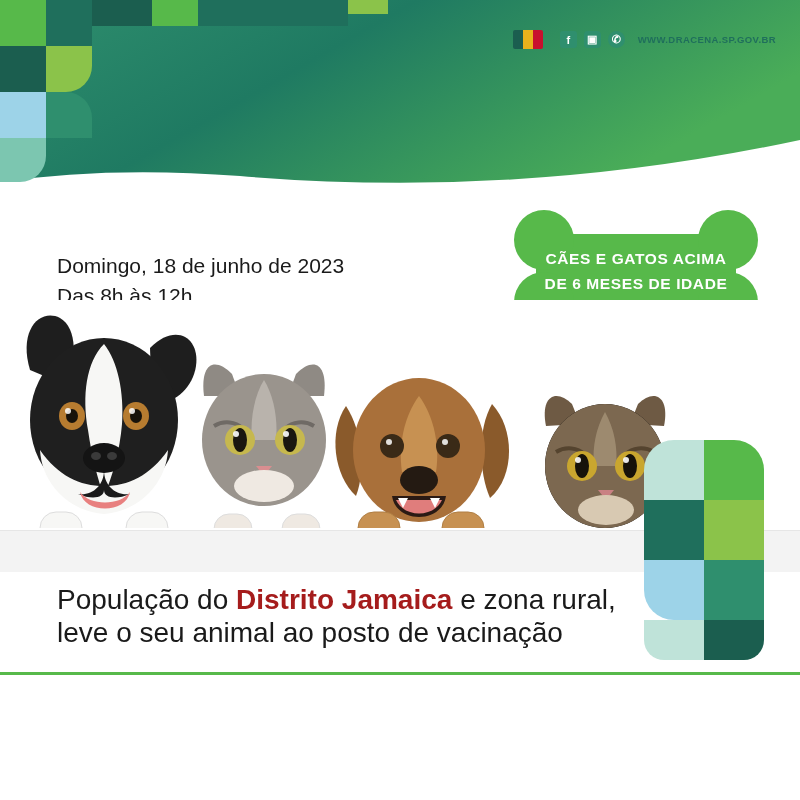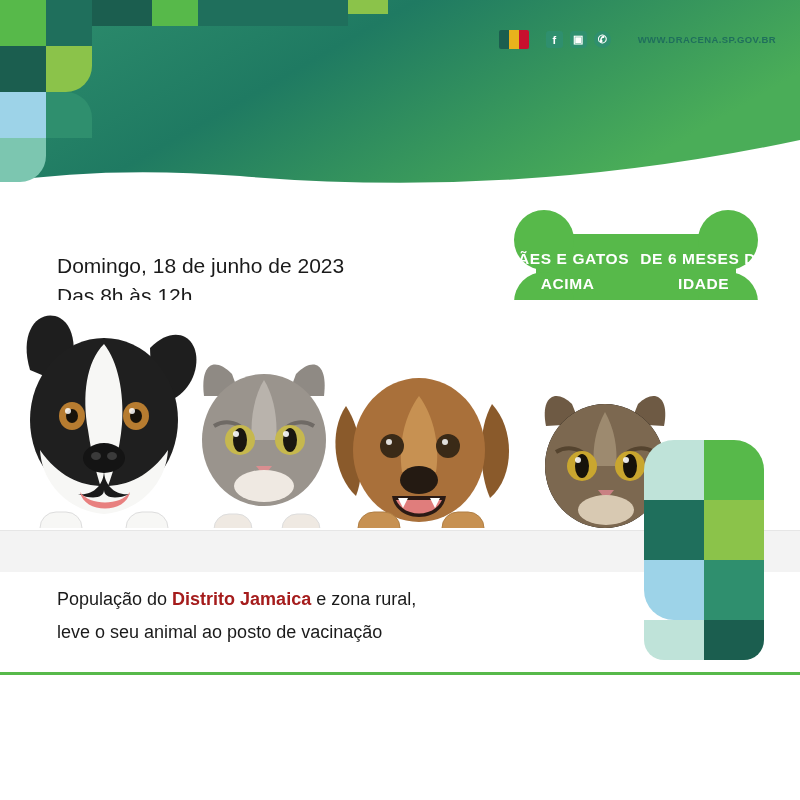--- a/index.html
+++ b/index.html
@@ -54,21 +54,21 @@
   .soc {
     width: 17px; height: 17px; border-radius: 4px;
     display: flex; align-items: center; justify-content: center;
     color: #fff; font-size: 11px; font-weight: bold;
   }
   .soc.fb { background: #2f8f6e; border-radius: 3px; }
   .soc.ig { background: #2f8f6e; }
   .soc.wa { background: #2f8f6e; border-radius: 50%; }
   .site-url {
     font-size: 9.5px; font-weight: bold; color: #1f6f5c;
-    letter-spacing: .4px; margin-left: 20px;
+    letter-spacing: .4px; margin-left: 6px;
   }
 
   
   .title-block { position: absolute; left: 78px; top: 62px; }
   .title-1, .title-2 {
     font-family: "DejaVu Sans", sans-serif;
     font-weight: bold;
     font-size: 57px;
     line-height: 58px;
     color: #ffffff;
@@ -89,40 +89,40 @@
   .info .hl { color: #a51c1c; font-weight: bold; }
 
   
   .bone {
     position: absolute; right: 28px; top: 196px;
     width: 272px; height: 150px;
   }
   .bone svg { position: absolute; left: 0; top: 0; }
   .bone-text {
     position: absolute; left: 0; top: 0; width: 272px; height: 150px;
-    display: flex; align-items: center; justify-content: center;
+    display: flex; flex-direction: column; align-items: center; justify-content: center;
     color: #fff; font-weight: bold; font-size: 15.5px; line-height: 25px;
     letter-spacing: .6px; text-align: center;
   }
 
   
   .photo {
     position: absolute; left: 0; top: 300px; width: 800px; height: 258px;
     overflow: hidden;
   }
   .ledge {
     position: absolute; left: 0; top: 530px; width: 800px; height: 42px;
     background: #f3f3f3;
     border-top: 1px solid #e6e6e6;
   }
 
   
   .message {
     position: absolute; left: 57px; top: 583px;
-    font-size: 18px; line-height: 33px; color: #1a1a1a;
+    font-size: 28px; line-height: 33px; color: #1a1a1a;
   }
   .message .hl { color: #a51c1c; font-weight: bold; }
 
   
   .green-line {
     position: absolute; left: 0; top: 672px; width: 800px; height: 3px;
     background: #57b94a;
   }
   .footer {
     position: absolute; left: 0; top: 675px; width: 800px; height: 125px;

